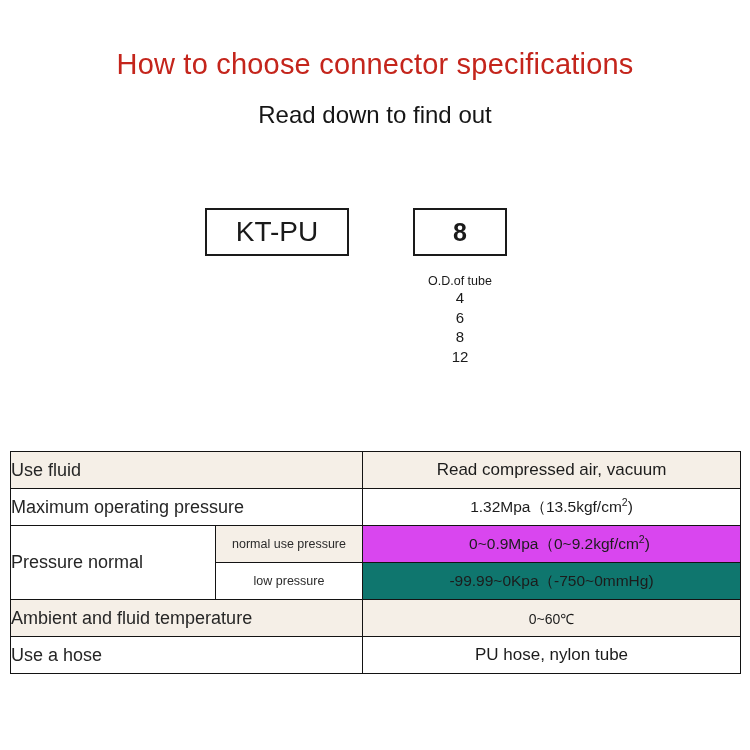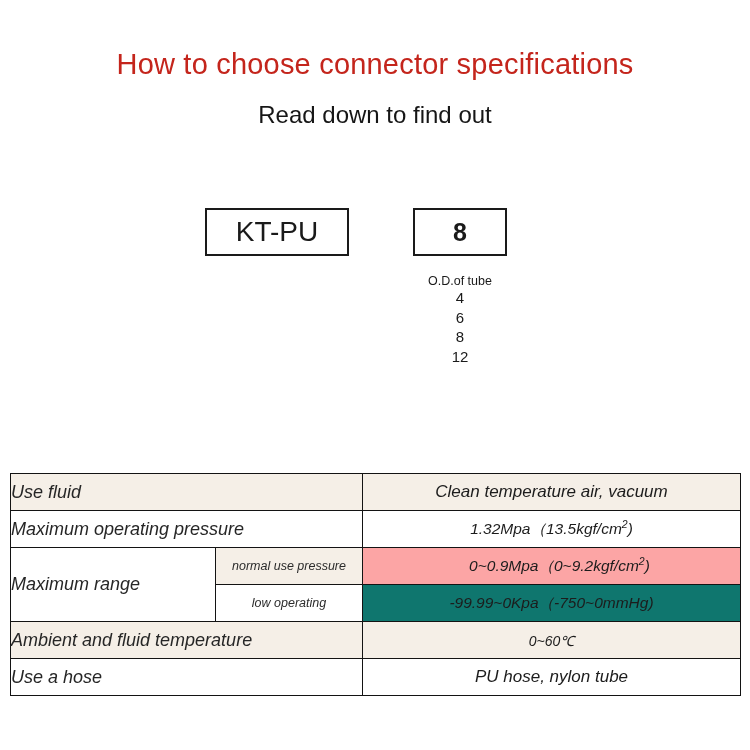--- a/index.html
+++ b/index.html
@@ -91,25 +91,24 @@
   #od-options .od-option {
     font-size: 15px;
     line-height: 19.5px;
     color: #1a1a1a;
   }
 
   
   #spec-table {
     position: absolute;
     left: 10px;
-    top: 473px;
+    top: 451px;
     width: 730px;
     border-collapse: collapse;
     table-layout: fixed;
-    font-style: italic;
   }
   #spec-table td {
     border: 1.5px solid #131313;
     padding: 0;
     vertical-align: middle;
   }
   .row-shaded td { background: #f5efe7; }
   .row-plain  td { background: #ffffff; }
 
   .label-cell {
@@ -167,36 +166,36 @@
 <table id="spec-table">
   <colgroup>
     <col style="width:205px">
     <col style="width:147px">
     <col style="width:378px">
   </colgroup>
   <tbody>
 
     <tr class="row-shaded">
       <td class="label-cell" colspan="2">Use fluid</td>
-      <td class="value-cell">Clean temperature air, vacuum</td>
+      <td class="value-cell">Read compressed air, vacuum</td>
     </tr>
 
     <tr class="row-plain">
       <td class="label-cell" colspan="2">Maximum operating pressure</td>
       <td class="value-cell small"><span>1.32Mpa（13.5kgf/cm</span><sup>2</sup><span>)</span></td>
     </tr>
 
     <tr>
-      <td class="merged-label" rowspan="2">Maximum range</td>
+      <td class="merged-label" rowspan="2">Pressure normal</td>
       <td class="sub-label-cell" style="background:#f5efe7;">normal use pressure</td>
-      <td class="value-cell small" style="background:#fca5a5;padding-left:16px;"><span>0~0.9Mpa（0~9.2kgf/cm</span><sup>2</sup><span>)</span></td>
+      <td class="value-cell small" style="background:#d946ef;padding-left:16px;"><span>0~0.9Mpa（0~9.2kgf/cm</span><sup>2</sup><span>)</span></td>
     </tr>
 
     <tr>
-      <td class="sub-label-cell" style="background:#ffffff;">low operating</td>
+      <td class="sub-label-cell" style="background:#ffffff;">low pressure</td>
       <td class="value-cell small" style="background:#0f766e;">-99.99~0Kpa（-750~0mmHg)</td>
     </tr>
 
     <tr class="row-shaded">
       <td class="label-cell" colspan="2">Ambient and fluid temperature</td>
       <td class="value-cell tiny">0~60℃</td>
     </tr>
 
     <tr class="row-plain">
       <td class="label-cell" colspan="2">Use a hose</td>

